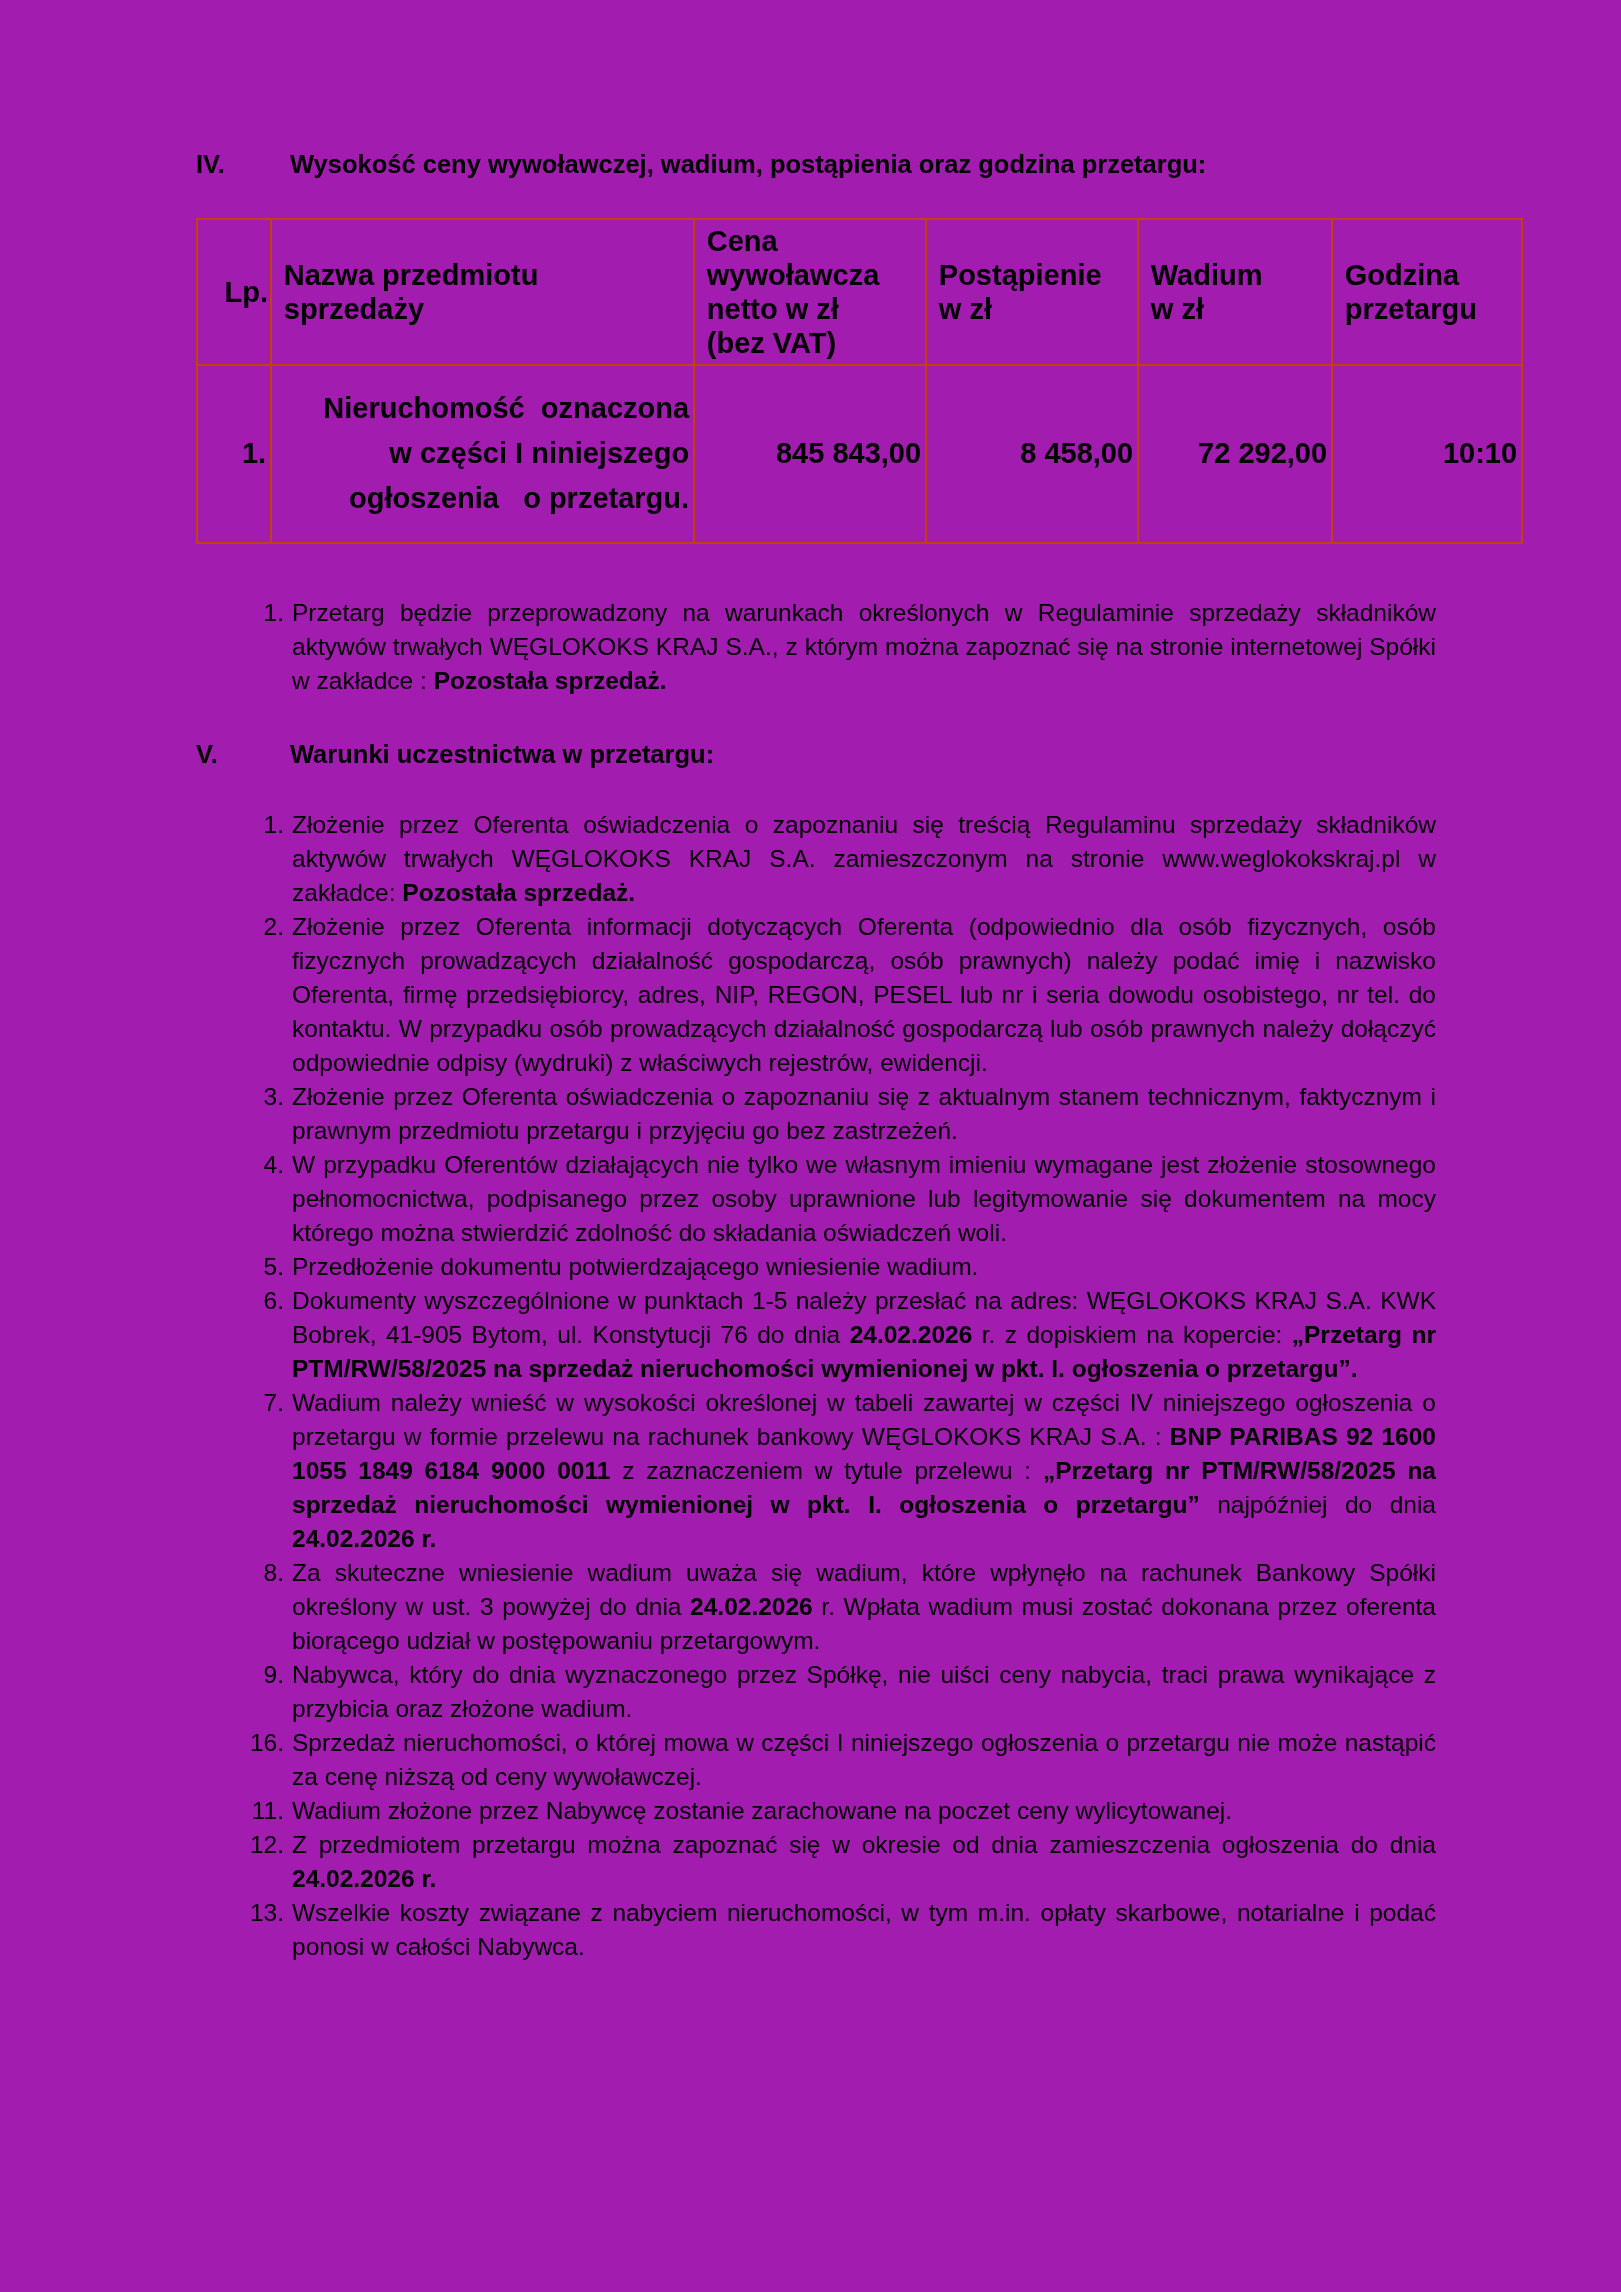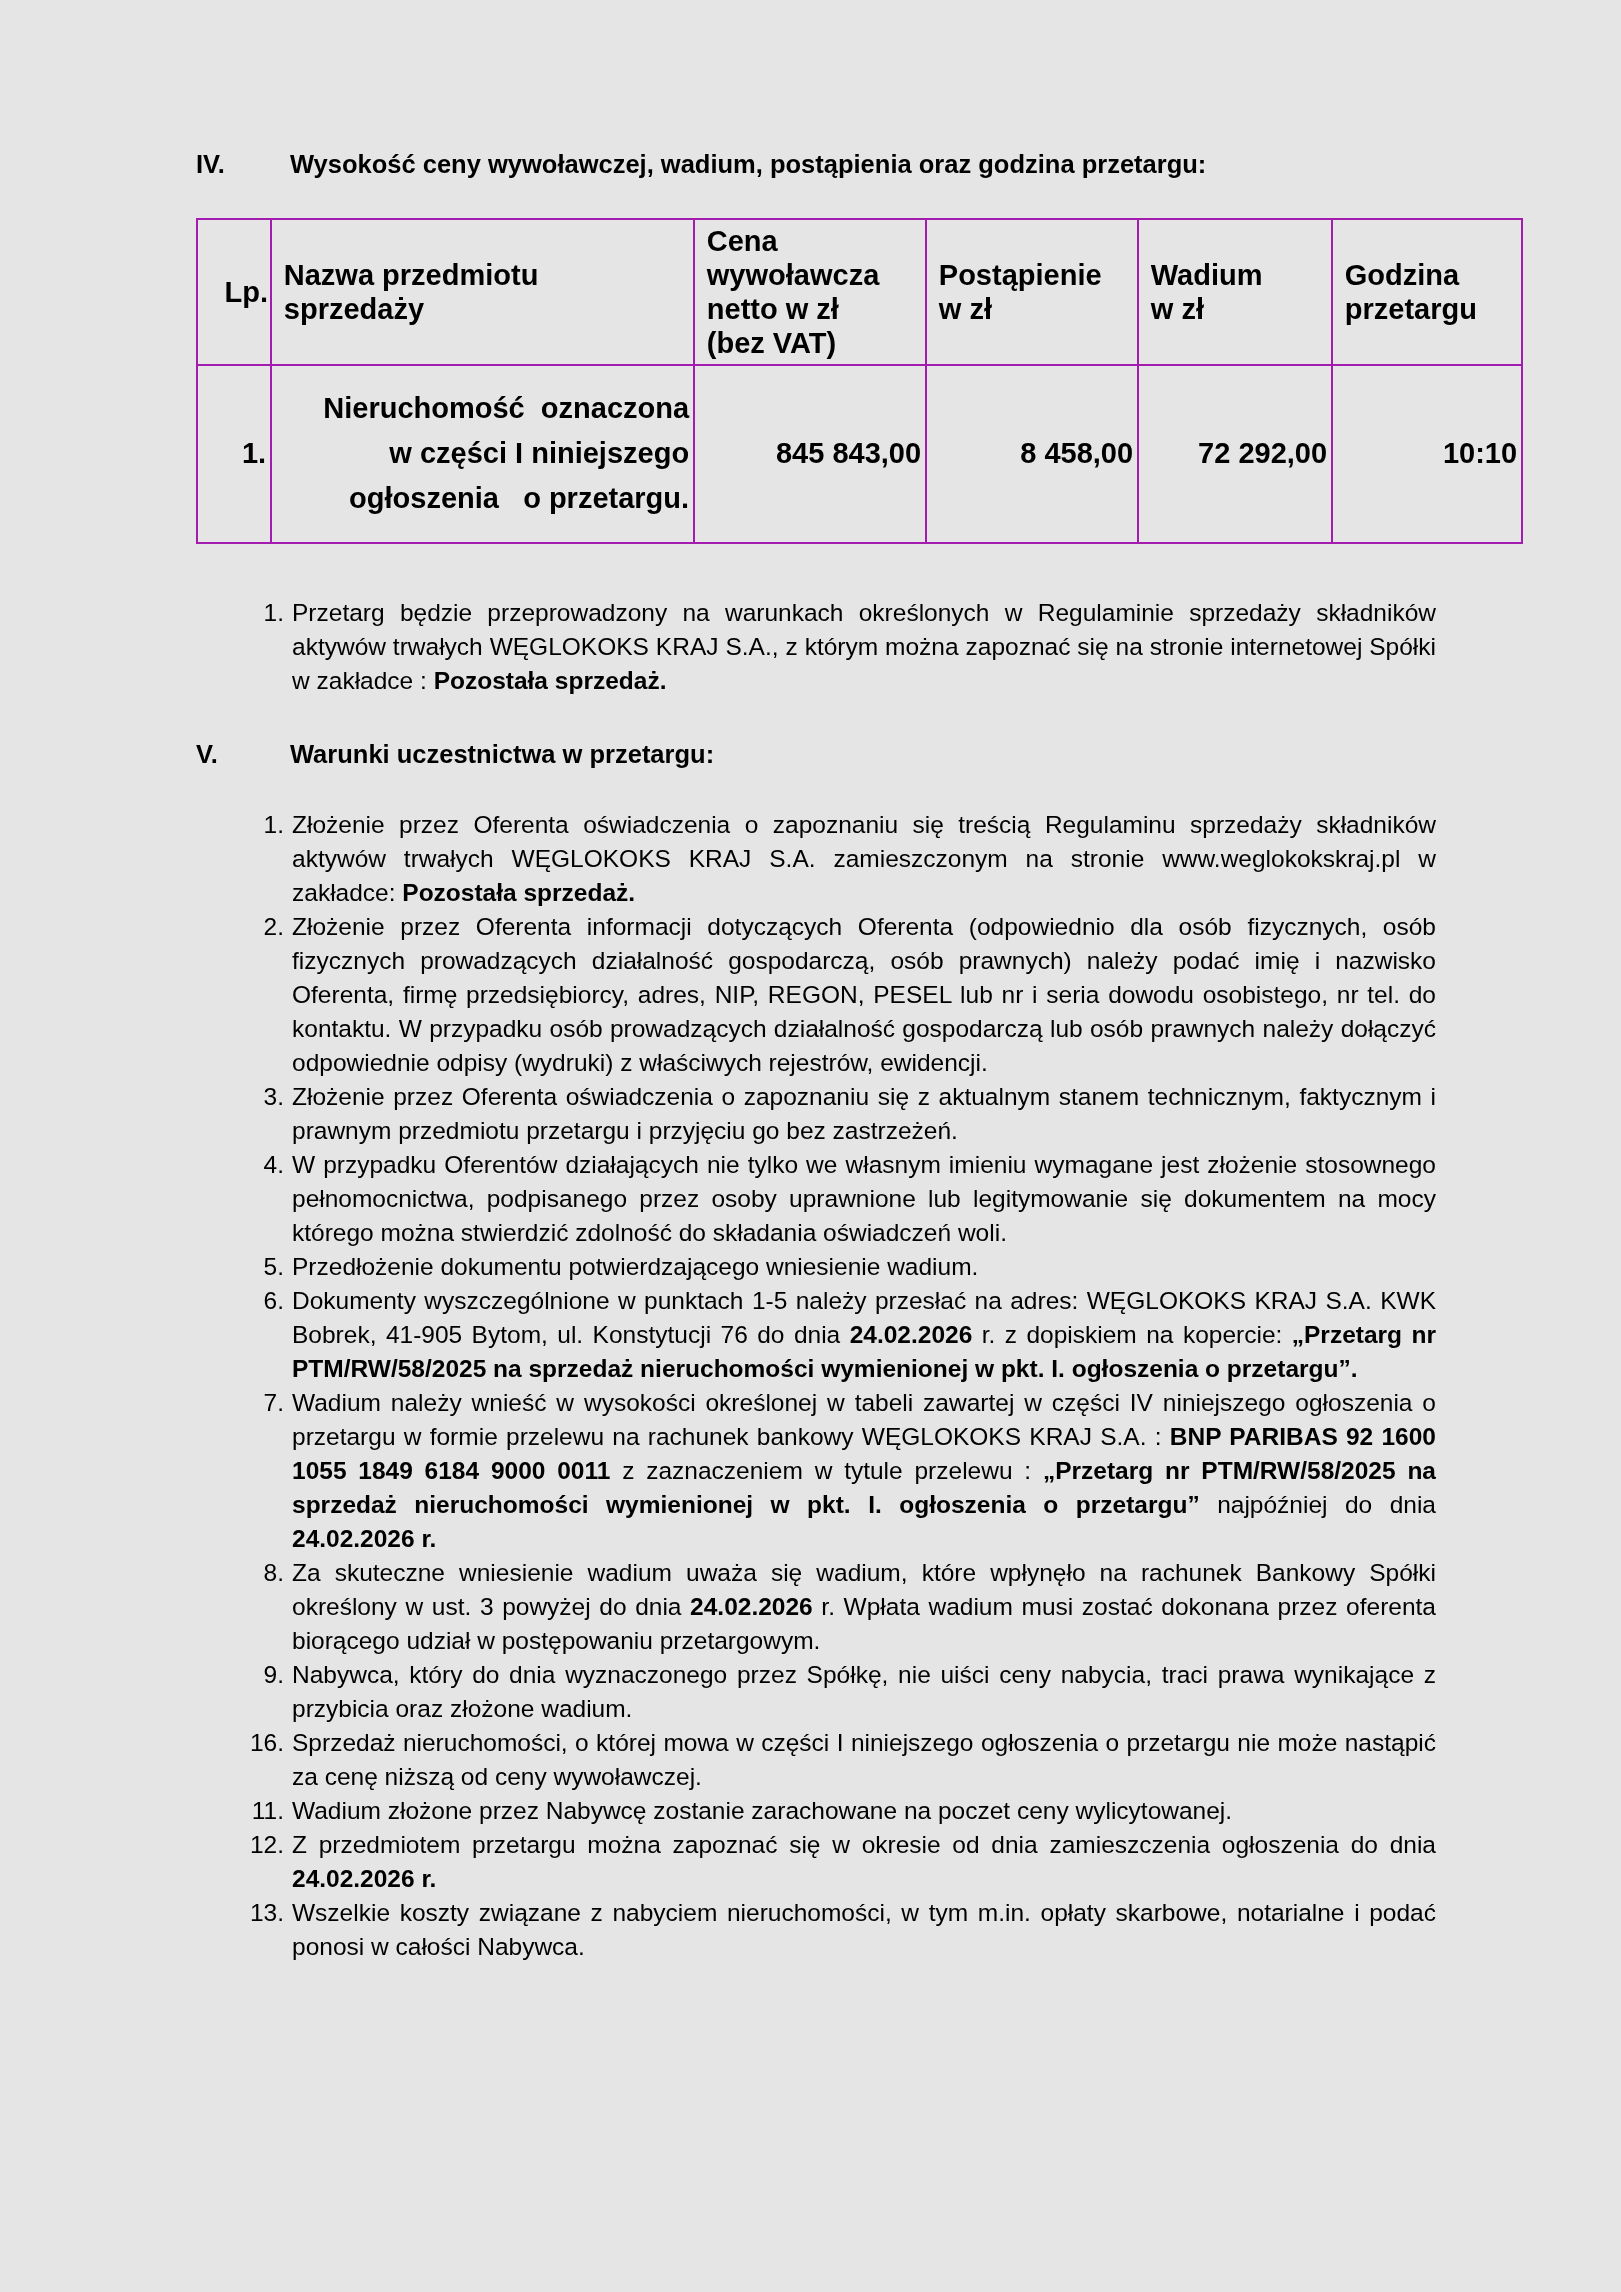--- a/index.html
+++ b/index.html
@@ -1,36 +1,36 @@
 <!DOCTYPE html>
 <html><head>
 <meta charset="utf-8">
 <style>
   html,body{margin:0;padding:0;background:#ffffff;}
   .page{
     position:relative;
     width:1621px;height:2293px;
     box-sizing:border-box;
-    background:#e5e5e5;color:#000000;
+    background:#a21caf;color:#000000;
     font-family:"Liberation Sans",sans-serif;
     font-size:24.5px;line-height:34px;
     padding:147px 0 0 196px;
     overflow:hidden;
   }
   .sec-head{display:flex;font-weight:bold;font-size:25.5px;width:1240px;}
   .sec-num{flex:0 0 94px;width:94px;}
   .sec-title{flex:1;}
 
   table.price-table{
     border-collapse:collapse;table-layout:fixed;
     width:1325px;margin-top:37px;
     font-size:29px;font-weight:bold;
   }
   table.price-table th, table.price-table td{
-    border:2px solid #a21caf;vertical-align:middle;overflow:hidden;
+    border:2px solid #c2410c;vertical-align:middle;overflow:hidden;
   }
   table.price-table thead tr{height:137px;}
   table.price-table thead th{
     text-align:left;padding:3.9px 7.8px 3.9px 11.8px;line-height:34px;font-weight:bold;
   }
   table.price-table thead th.c-lp{text-align:right;padding:3.9px 2px;}
   table.price-table tbody tr{height:178px;}
   table.price-table tbody td{text-align:right;line-height:45px;padding:3.9px;}
 
   .note-list{margin-top:52px;margin-left:96px;width:1144px;}

